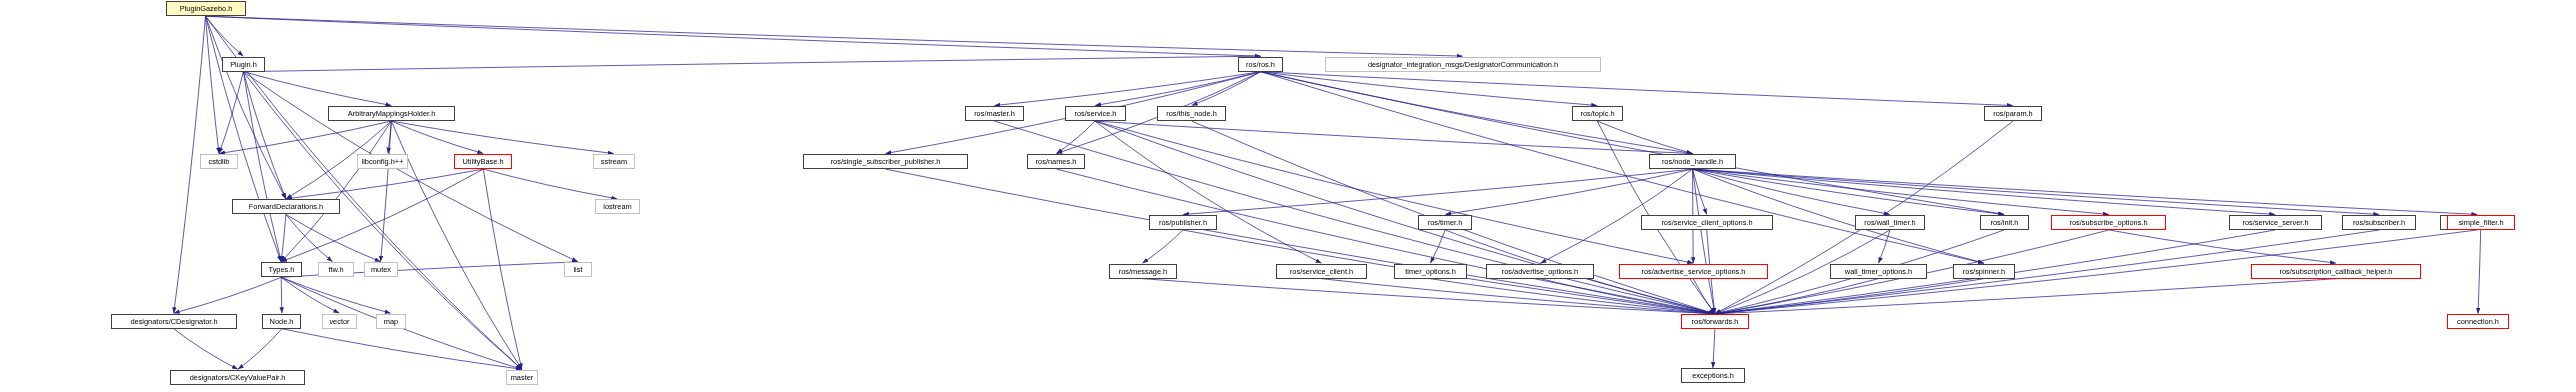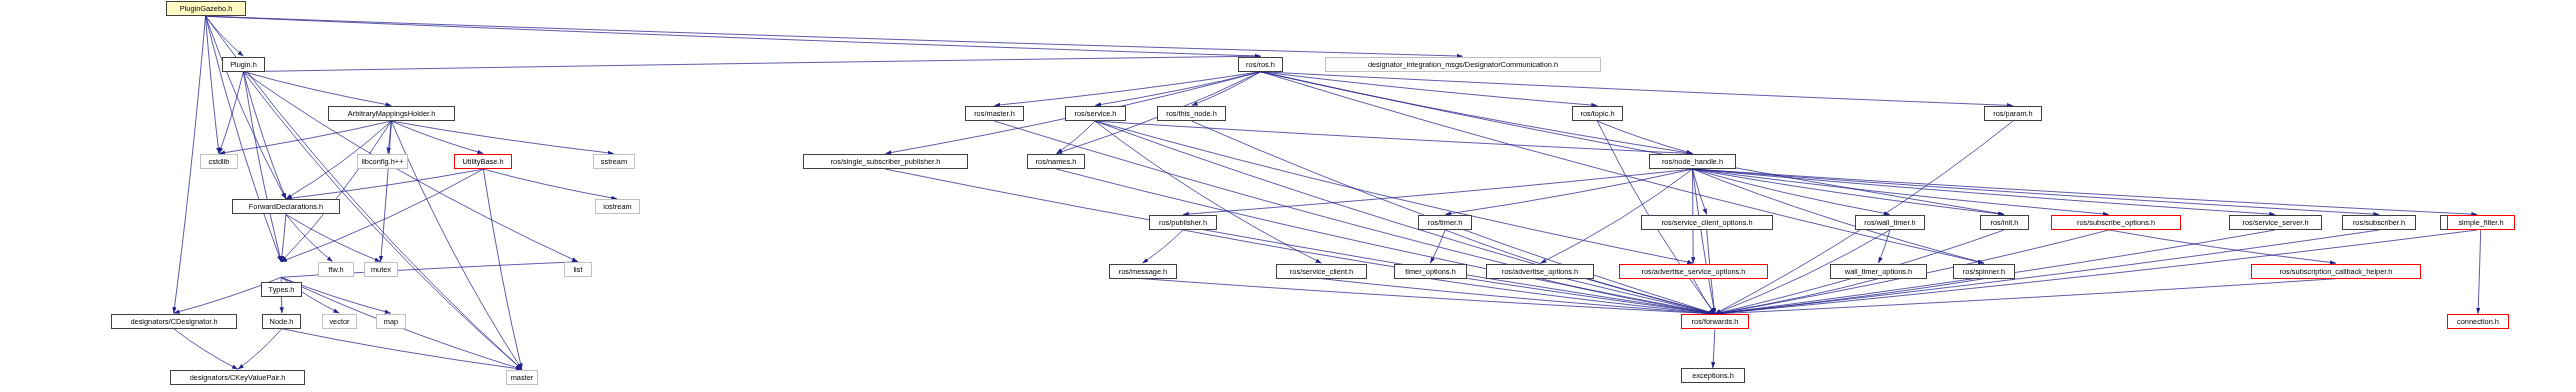--- a/index.html
+++ b/index.html
@@ -177,21 +177,21 @@
       </div>
       <div class="gnode " style="left: 593px; top: 154px; width: 42px;">
         <span class="lbl">sstream</span>
       </div>
       <div class="gnode solid" style="left: 232px; top: 199px; width: 108px;">
         <span class="lbl">ForwardDeclarations.h</span>
       </div>
       <div class="gnode " style="left: 595px; top: 199px; width: 45px;">
         <span class="lbl">iostream</span>
       </div>
-      <div class="gnode solid" style="left: 261px; top: 262px; width: 41px; margin-top: 20px;">
+      <div class="gnode solid" style="left: 261px; top: 262px; width: 41px;">
         <span class="lbl">Types.h</span>
       </div>
       <div class="gnode " style="left: 318px; top: 262px; width: 36px;">
         <span class="lbl">ftw.h</span>
       </div>
       <div class="gnode " style="left: 364px; top: 262px; width: 34px;">
         <span class="lbl">mutex</span>
       </div>
       <div class="gnode " style="left: 564px; top: 262px; width: 28px;">
         <span class="lbl">list</span>
@@ -252,21 +252,21 @@
       </div>
       <div class="gnode solid" style="left: 1641px; top: 215px; width: 132px;">
         <span class="lbl">ros/service_client_options.h</span>
       </div>
       <div class="gnode solid" style="left: 1855px; top: 215px; width: 70px;">
         <span class="lbl">ros/wall_timer.h</span>
       </div>
       <div class="gnode solid" style="left: 1980px; top: 215px; width: 49px;">
         <span class="lbl">ros/init.h</span>
       </div>
-      <div class="gnode red" style="left: 2051px; top: 215px; width: 130px; text-align: right;">
+      <div class="gnode red" style="left: 2051px; top: 215px; width: 115px; text-align: right;">
         <span class="lbl">ros/subscribe_options.h</span>
       </div>
       <div class="gnode solid" style="left: 2229px; top: 215px; width: 93px;">
         <span class="lbl">ros/service_server.h</span>
       </div>
       <div class="gnode solid" style="left: 2342px; top: 215px; width: 74px;">
         <span class="lbl">ros/subscriber.h</span>
       </div>
       <div class="gnode solid" style="left: 2440px; top: 215px; width: 74px;">
         <span class="lbl">ros/subscriber.h</span>

